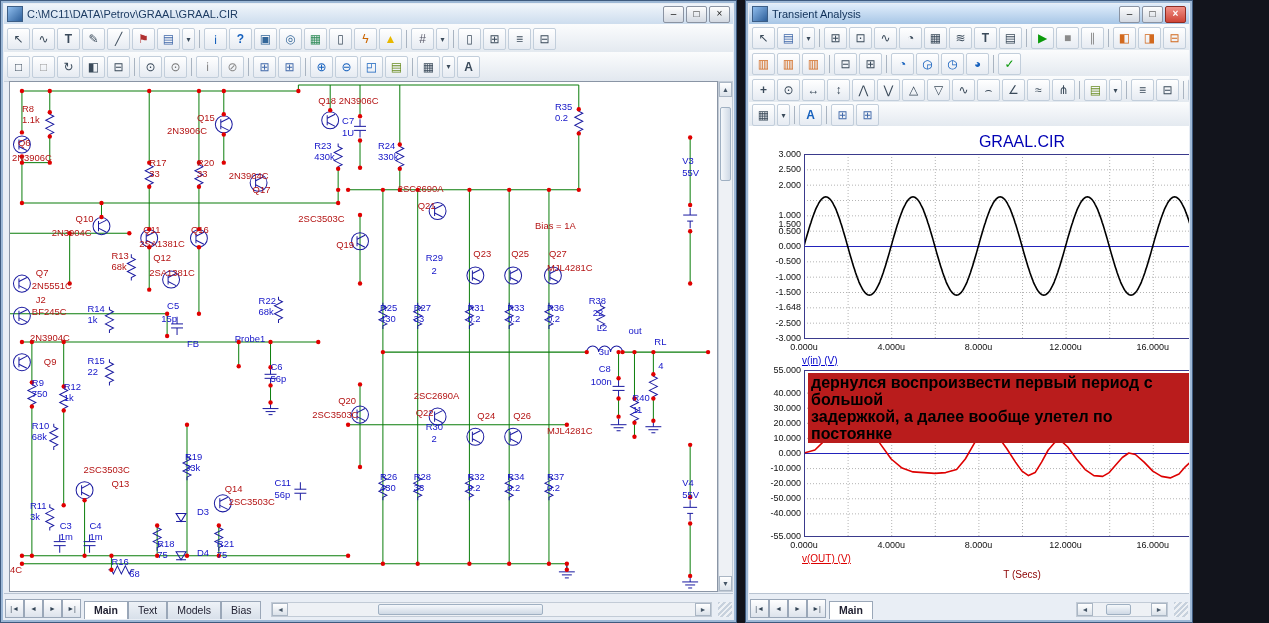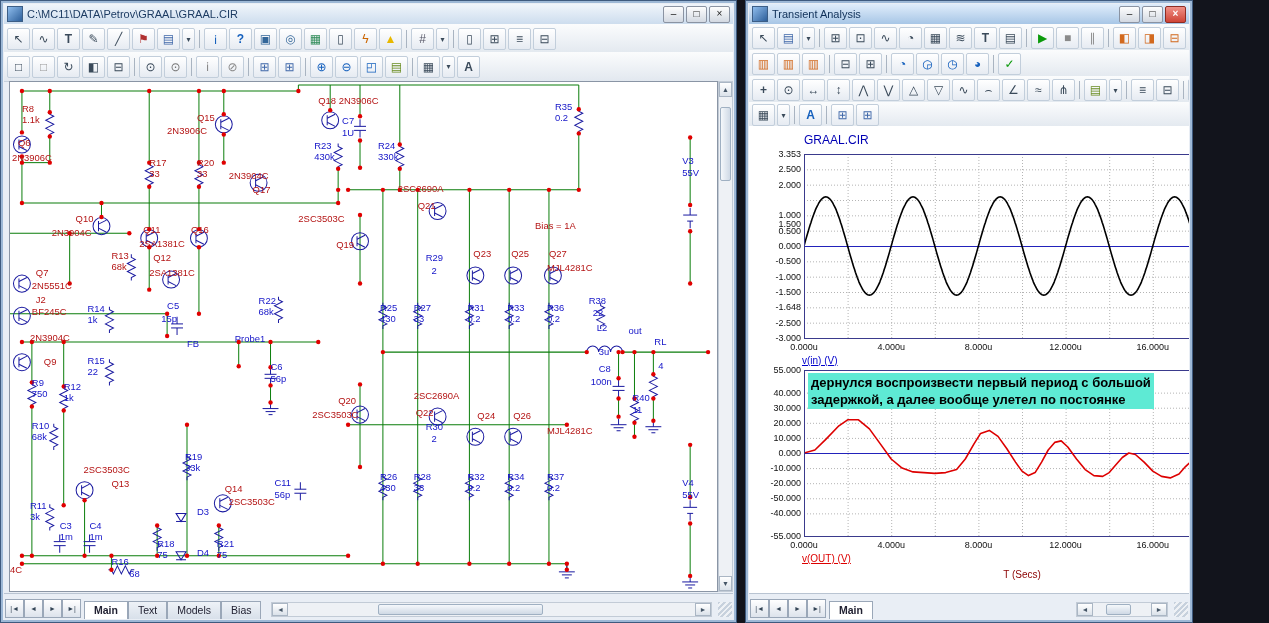--- a/index.html
+++ b/index.html
@@ -58,27 +58,27 @@
   .hscroll .sbtn{height:auto;width:14px;flex:0 0 auto}
   .htrack{flex:1;position:relative}
   .hthumb{position:absolute;top:1px;bottom:1px;left:22%;width:40%;border:1px solid #9fb0c2;
           border-radius:2px;background:linear-gradient(#f5f8fb,#cfd9e5)}
   .hscroll.small{flex:0 0 auto;width:92px}
   .filler{flex:1}
   .corner{width:14px;height:15px;margin:0 0 2px 2px;flex:0 0 auto;
           background:repeating-linear-gradient(135deg,#c7d1dd 0 2px,#eef1f5 2px 4px)}
 
   #plot-region{position:absolute;left:3px;top:125px;right:3px;bottom:29px;background:#fff;overflow:hidden}
-  .plot-title{position:absolute;left:55px;width:436px;top:7px;
-              font-size:12px;color:#0000b4}
+  .plot-title{position:absolute;left:55px;width:436px;top:7px;text-align:center;
+              font-size:16px;color:#0000b4}
   .ylab{position:absolute;width:48px;text-align:right;font-size:9px;color:#101010}
   .xlab{position:absolute;width:44px;text-align:center;font-size:9px;color:#101010}
   .tracelab{position:absolute;font-size:10px;text-decoration:underline}
   .xaxislab{position:absolute;font-size:10px;color:#8b0000;text-align:center}
-  .anno{position:absolute;background:#5eead4;font-size:13px;font-weight:bold;color:#000;
+  .anno{position:absolute;background:#b91c1c;font-size:16px;font-weight:bold;color:#000;
         line-height:17px;padding:1px 3px;max-width:420px}
 </style>
 </head>
 <body>
 
 <div class="win" id="left-win">
   <div class="titlebar">
     <span class="wicon"></span>
     <span class="wtitle">C:\MC11\DATA\Petrov\GRAAL\GRAAL.CIR</span>
     <span class="wbtns">
@@ -783,21 +783,21 @@
           <line x1="0" y1="107.83333333333331" x2="436" y2="107.83333333333331"></line>
           <line x1="0" y1="123.16666666666669" x2="436" y2="123.16666666666669"></line>
           <line x1="0" y1="138.5" x2="436" y2="138.5"></line>
           <line x1="0" y1="153.83333333333334" x2="436" y2="153.83333333333334"></line>
           <line x1="0" y1="169.16666666666666" x2="436" y2="169.16666666666666"></line>
         </g>
         <line x1="0" y1="92.5" x2="436" y2="92.5" stroke="#2222bb" stroke-width="1"></line>
         <path d="M0.0,92.0 L0.9,88.9 L1.7,85.9 L2.6,82.8 L3.5,79.8 L4.4,76.8 L5.2,73.9 L6.1,71.1 L7.0,68.4 L7.8,65.7 L8.7,63.2 L9.6,60.7 L10.5,58.4 L11.3,56.2 L12.2,54.2 L13.1,52.3 L14.0,50.6 L14.8,49.0 L15.7,47.6 L16.6,46.4 L17.4,45.3 L18.3,44.5 L19.2,43.8 L20.1,43.3 L20.9,43.0 L21.8,42.9 L22.7,43.0 L23.5,43.3 L24.4,43.8 L25.3,44.5 L26.2,45.3 L27.0,46.4 L27.9,47.6 L28.8,49.0 L29.6,50.6 L30.5,52.3 L31.4,54.2 L32.3,56.2 L33.1,58.4 L34.0,60.7 L34.9,63.2 L35.8,65.7 L36.6,68.4 L37.5,71.1 L38.4,73.9 L39.2,76.8 L40.1,79.8 L41.0,82.8 L41.9,85.9 L42.7,88.9 L43.6,92.0 L44.5,95.1 L45.3,98.1 L46.2,101.2 L47.1,104.2 L48.0,107.2 L48.8,110.1 L49.7,112.9 L50.6,115.6 L51.4,118.3 L52.3,120.8 L53.2,123.3 L54.1,125.6 L54.9,127.8 L55.8,129.8 L56.7,131.7 L57.6,133.4 L58.4,135.0 L59.3,136.4 L60.2,137.6 L61.0,138.7 L61.9,139.5 L62.8,140.2 L63.7,140.7 L64.5,141.0 L65.4,141.1 L66.3,141.0 L67.1,140.7 L68.0,140.2 L68.9,139.5 L69.8,138.7 L70.6,137.6 L71.5,136.4 L72.4,135.0 L73.2,133.4 L74.1,131.7 L75.0,129.8 L75.9,127.8 L76.7,125.6 L77.6,123.3 L78.5,120.8 L79.4,118.3 L80.2,115.6 L81.1,112.9 L82.0,110.1 L82.8,107.2 L83.7,104.2 L84.6,101.2 L85.5,98.1 L86.3,95.1 L87.2,92.0 L88.1,88.9 L88.9,85.9 L89.8,82.8 L90.7,79.8 L91.6,76.8 L92.4,73.9 L93.3,71.1 L94.2,68.4 L95.0,65.7 L95.9,63.2 L96.8,60.7 L97.7,58.4 L98.5,56.2 L99.4,54.2 L100.3,52.3 L101.2,50.6 L102.0,49.0 L102.9,47.6 L103.8,46.4 L104.6,45.3 L105.5,44.5 L106.4,43.8 L107.3,43.3 L108.1,43.0 L109.0,42.9 L109.9,43.0 L110.7,43.3 L111.6,43.8 L112.5,44.5 L113.4,45.3 L114.2,46.4 L115.1,47.6 L116.0,49.0 L116.8,50.6 L117.7,52.3 L118.6,54.2 L119.5,56.2 L120.3,58.4 L121.2,60.7 L122.1,63.2 L123.0,65.7 L123.8,68.4 L124.7,71.1 L125.6,73.9 L126.4,76.8 L127.3,79.8 L128.2,82.8 L129.1,85.9 L129.9,88.9 L130.8,92.0 L131.7,95.1 L132.5,98.1 L133.4,101.2 L134.3,104.2 L135.2,107.2 L136.0,110.1 L136.9,112.9 L137.8,115.6 L138.6,118.3 L139.5,120.8 L140.4,123.3 L141.3,125.6 L142.1,127.8 L143.0,129.8 L143.9,131.7 L144.8,133.4 L145.6,135.0 L146.5,136.4 L147.4,137.6 L148.2,138.7 L149.1,139.5 L150.0,140.2 L150.9,140.7 L151.7,141.0 L152.6,141.1 L153.5,141.0 L154.3,140.7 L155.2,140.2 L156.1,139.5 L157.0,138.7 L157.8,137.6 L158.7,136.4 L159.6,135.0 L160.4,133.4 L161.3,131.7 L162.2,129.8 L163.1,127.8 L163.9,125.6 L164.8,123.3 L165.7,120.8 L166.6,118.3 L167.4,115.6 L168.3,112.9 L169.2,110.1 L170.0,107.2 L170.9,104.2 L171.8,101.2 L172.7,98.1 L173.5,95.1 L174.4,92.0 L175.3,88.9 L176.1,85.9 L177.0,82.8 L177.9,79.8 L178.8,76.8 L179.6,73.9 L180.5,71.1 L181.4,68.4 L182.2,65.7 L183.1,63.2 L184.0,60.7 L184.9,58.4 L185.7,56.2 L186.6,54.2 L187.5,52.3 L188.4,50.6 L189.2,49.0 L190.1,47.6 L191.0,46.4 L191.8,45.3 L192.7,44.5 L193.6,43.8 L194.5,43.3 L195.3,43.0 L196.2,42.9 L197.1,43.0 L197.9,43.3 L198.8,43.8 L199.7,44.5 L200.6,45.3 L201.4,46.4 L202.3,47.6 L203.2,49.0 L204.0,50.6 L204.9,52.3 L205.8,54.2 L206.7,56.2 L207.5,58.4 L208.4,60.7 L209.3,63.2 L210.2,65.7 L211.0,68.4 L211.9,71.1 L212.8,73.9 L213.6,76.8 L214.5,79.8 L215.4,82.8 L216.3,85.9 L217.1,88.9 L218.0,92.0 L218.9,95.1 L219.7,98.1 L220.6,101.2 L221.5,104.2 L222.4,107.2 L223.2,110.1 L224.1,112.9 L225.0,115.6 L225.8,118.3 L226.7,120.8 L227.6,123.3 L228.5,125.6 L229.3,127.8 L230.2,129.8 L231.1,131.7 L232.0,133.4 L232.8,135.0 L233.7,136.4 L234.6,137.6 L235.4,138.7 L236.3,139.5 L237.2,140.2 L238.1,140.7 L238.9,141.0 L239.8,141.1 L240.7,141.0 L241.5,140.7 L242.4,140.2 L243.3,139.5 L244.2,138.7 L245.0,137.6 L245.9,136.4 L246.8,135.0 L247.6,133.4 L248.5,131.7 L249.4,129.8 L250.3,127.8 L251.1,125.6 L252.0,123.3 L252.9,120.8 L253.8,118.3 L254.6,115.6 L255.5,112.9 L256.4,110.1 L257.2,107.2 L258.1,104.2 L259.0,101.2 L259.9,98.1 L260.7,95.1 L261.6,92.0 L262.5,88.9 L263.3,85.9 L264.2,82.8 L265.1,79.8 L266.0,76.8 L266.8,73.9 L267.7,71.1 L268.6,68.4 L269.4,65.7 L270.3,63.2 L271.2,60.7 L272.1,58.4 L272.9,56.2 L273.8,54.2 L274.7,52.3 L275.6,50.6 L276.4,49.0 L277.3,47.6 L278.2,46.4 L279.0,45.3 L279.9,44.5 L280.8,43.8 L281.7,43.3 L282.5,43.0 L283.4,42.9 L284.3,43.0 L285.1,43.3 L286.0,43.8 L286.9,44.5 L287.8,45.3 L288.6,46.4 L289.5,47.6 L290.4,49.0 L291.2,50.6 L292.1,52.3 L293.0,54.2 L293.9,56.2 L294.7,58.4 L295.6,60.7 L296.5,63.2 L297.4,65.7 L298.2,68.4 L299.1,71.1 L300.0,73.9 L300.8,76.8 L301.7,79.8 L302.6,82.8 L303.5,85.9 L304.3,88.9 L305.2,92.0 L306.1,95.1 L306.9,98.1 L307.8,101.2 L308.7,104.2 L309.6,107.2 L310.4,110.1 L311.3,112.9 L312.2,115.6 L313.0,118.3 L313.9,120.8 L314.8,123.3 L315.7,125.6 L316.5,127.8 L317.4,129.8 L318.3,131.7 L319.2,133.4 L320.0,135.0 L320.9,136.4 L321.8,137.6 L322.6,138.7 L323.5,139.5 L324.4,140.2 L325.3,140.7 L326.1,141.0 L327.0,141.1 L327.9,141.0 L328.7,140.7 L329.6,140.2 L330.5,139.5 L331.4,138.7 L332.2,137.6 L333.1,136.4 L334.0,135.0 L334.8,133.4 L335.7,131.7 L336.6,129.8 L337.5,127.8 L338.3,125.6 L339.2,123.3 L340.1,120.8 L341.0,118.3 L341.8,115.6 L342.7,112.9 L343.6,110.1 L344.4,107.2 L345.3,104.2 L346.2,101.2 L347.1,98.1 L347.9,95.1 L348.8,92.0 L349.7,88.9 L350.5,85.9 L351.4,82.8 L352.3,79.8 L353.2,76.8 L354.0,73.9 L354.9,71.1 L355.8,68.4 L356.6,65.7 L357.5,63.2 L358.4,60.7 L359.3,58.4 L360.1,56.2 L361.0,54.2 L361.9,52.3 L362.8,50.6 L363.6,49.0 L364.5,47.6 L365.4,46.4 L366.2,45.3 L367.1,44.5 L368.0,43.8 L368.9,43.3 L369.7,43.0 L370.6,42.9 L371.5,43.0 L372.3,43.3 L373.2,43.8 L374.1,44.5 L375.0,45.3 L375.8,46.4 L376.7,47.6 L377.6,49.0 L378.4,50.6 L379.3,52.3 L380.2,54.2 L381.1,56.2 L381.9,58.4 L382.8,60.7 L383.7,63.2 L384.6,65.7 L385.4,68.4 L386.3,71.1 L387.2,73.9 L388.0,76.8 L388.9,79.8 L389.8,82.8 L390.7,85.9 L391.5,88.9 L392.4,92.0 L393.3,95.1 L394.1,98.1 L395.0,101.2 L395.9,104.2 L396.8,107.2 L397.6,110.1 L398.5,112.9 L399.4,115.6 L400.2,118.3 L401.1,120.8 L402.0,123.3 L402.9,125.6 L403.7,127.8 L404.6,129.8 L405.5,131.7 L406.4,133.4 L407.2,135.0 L408.1,136.4 L409.0,137.6 L409.8,138.7 L410.7,139.5 L411.6,140.2 L412.5,140.7 L413.3,141.0 L414.2,141.1 L415.1,141.0 L415.9,140.7 L416.8,140.2 L417.7,139.5 L418.6,138.7 L419.4,137.6 L420.3,136.4 L421.2,135.0 L422.0,133.4 L422.9,131.7 L423.8,129.8 L424.7,127.8 L425.5,125.6 L426.4,123.3 L427.3,120.8 L428.2,118.3 L429.0,115.6 L429.9,112.9 L430.8,110.1 L431.6,107.2 L432.5,104.2 L433.4,101.2 L434.3,98.1 L435.1,95.1 L436.0,92.0" fill="none" stroke="#000000" stroke-width="1.6" stroke-linejoin="round" stroke-linecap="round"></path>
         <rect x="0.5" y="0.5" width="436" height="184" fill="none" stroke="#3a3a8c" stroke-width="1"></rect>
       </svg>
-      <span class="ylab" style="left: 4px; top: 23px;">3.353</span>
+      <span class="ylab" style="left: 4px; top: 23px;">3.000</span>
       <span class="ylab" style="left: 4px; top: 38.3333px;">2.500</span>
       <span class="ylab" style="left: 4px; top: 53.6667px;">2.000</span>
       <span class="ylab" style="left: 4px; top: 69px; margin-top: 24px;">1.500</span>
       <span class="ylab" style="left: 4px; top: 84.3333px;">1.000</span>
       <span class="ylab" style="left: 4px; top: 99.6667px;">0.500</span>
       <span class="ylab" style="left: 4px; top: 115px;">0.000</span>
       <span class="ylab" style="left: 4px; top: 130.333px;">-0.500</span>
       <span class="ylab" style="left: 4px; top: 145.667px;">-1.000</span>
       <span class="ylab" style="left: 4px; top: 161px;">-1.500</span>
       <span class="ylab" style="left: 4px; top: 176.333px;">-1.648</span>

